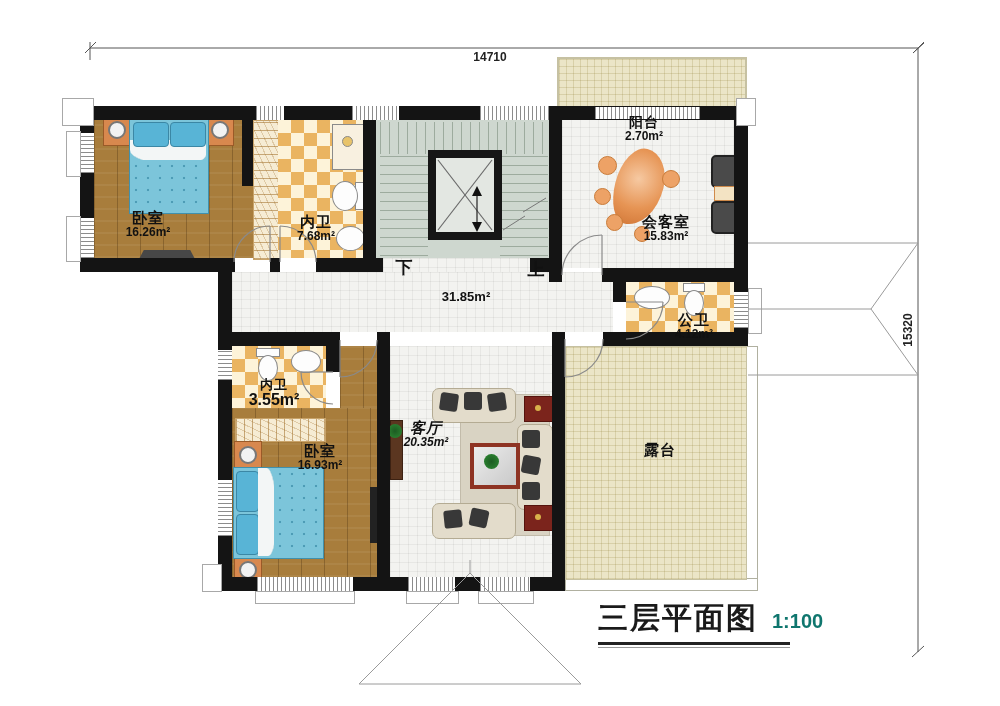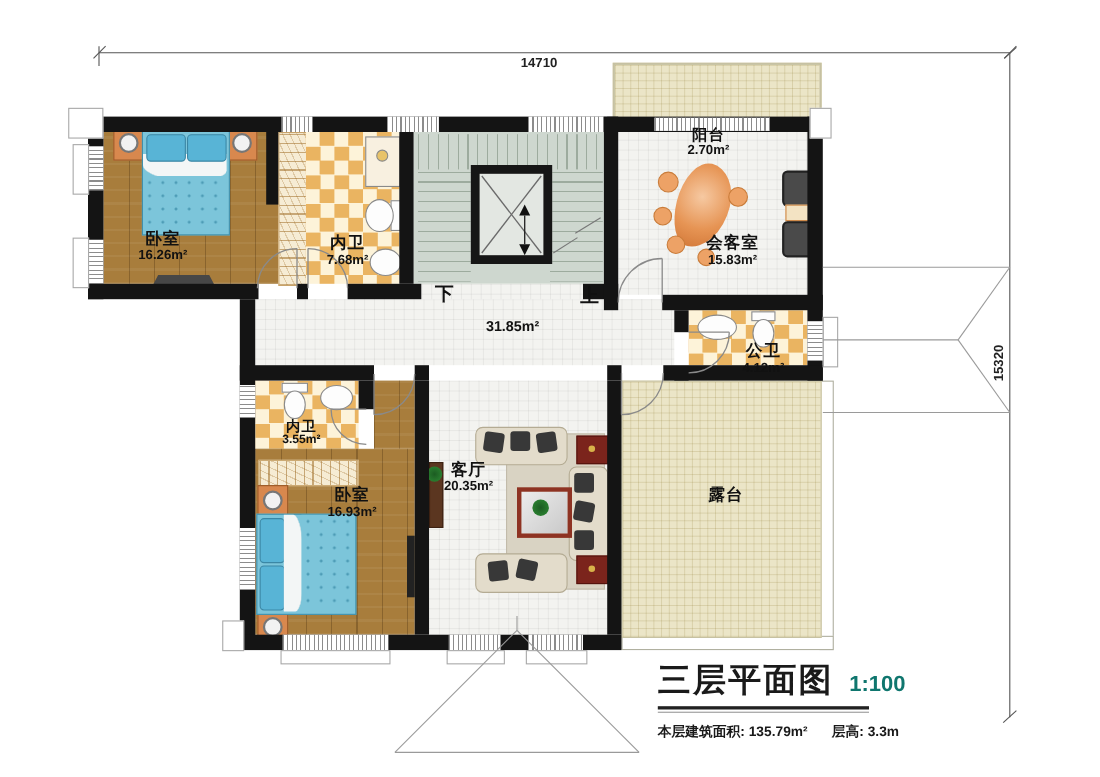--- a/index.html
+++ b/index.html
@@ -295,27 +295,27 @@
   <div class="abs rlabel" style="left:666px;top:228px;">
     <div class="rname">会客室</div>
     <div class="rarea">15.83m²</div>
   </div>
   <div class="abs rlabel" style="left:694px;top:326px;">
     <div class="rname">公卫</div>
     <div class="rarea">4.12m²</div>
   </div>
   <div class="abs rlabel" style="left:274px;top:393px;">
     <div class="rname" style="font-size:13px;">内卫</div>
-    <div class="rarea" style="font-size:11px;">3.55m²</div>
+    <div class="rarea" style="font-size:16px;">3.55m²</div>
   </div>
   <div class="abs rlabel" style="left:320px;top:457px;">
     <div class="rname">卧室</div>
     <div class="rarea">16.93m²</div>
   </div>
-  <div class="abs rlabel" style="left:426px;top:434px;">
+  <div class="abs rlabel" style="left:426px;top:434px;font-style:italic;">
     <div class="rname">客厅</div>
     <div class="rarea">20.35m²</div>
   </div>
   <div class="abs rlabel" style="left:660px;top:450px;">
     <div class="rname">露台</div>
   </div>
   <div class="abs rlabel" style="left:466px;top:297px;">
     <div class="rarea" style="font-size:13px;">31.85m²</div>
   </div>
   <div class="abs stair-label" style="left:404px;top:267px;">下</div>
@@ -324,25 +324,15 @@
   <div class="abs dimlabel" style="left:490px;top:57px;transform:translate(-50%,-50%);">14710</div>
   <div class="abs dimlabel" style="left:908px;top:330px;transform:translate(-50%,-50%) rotate(-90deg);">15320</div>
 
   <div id="titleblock">
     <div class="trow">
       <span class="title-cn">三层平面图</span>
       <span class="title-scale">1:100</span>
     </div>
     <div class="tline1"></div>
     <div class="tline2"></div>
-    <div class="tstats">
-      <span>
-        <span>本层建筑面积:</span>
-        <span>135.79m²</span>
-      </span>
-      <span>
-        <span>层高:</span>
-        <span>3.3m</span>
-      </span>
-    </div>
   </div>
 
 </div>
 
 </body></html>

